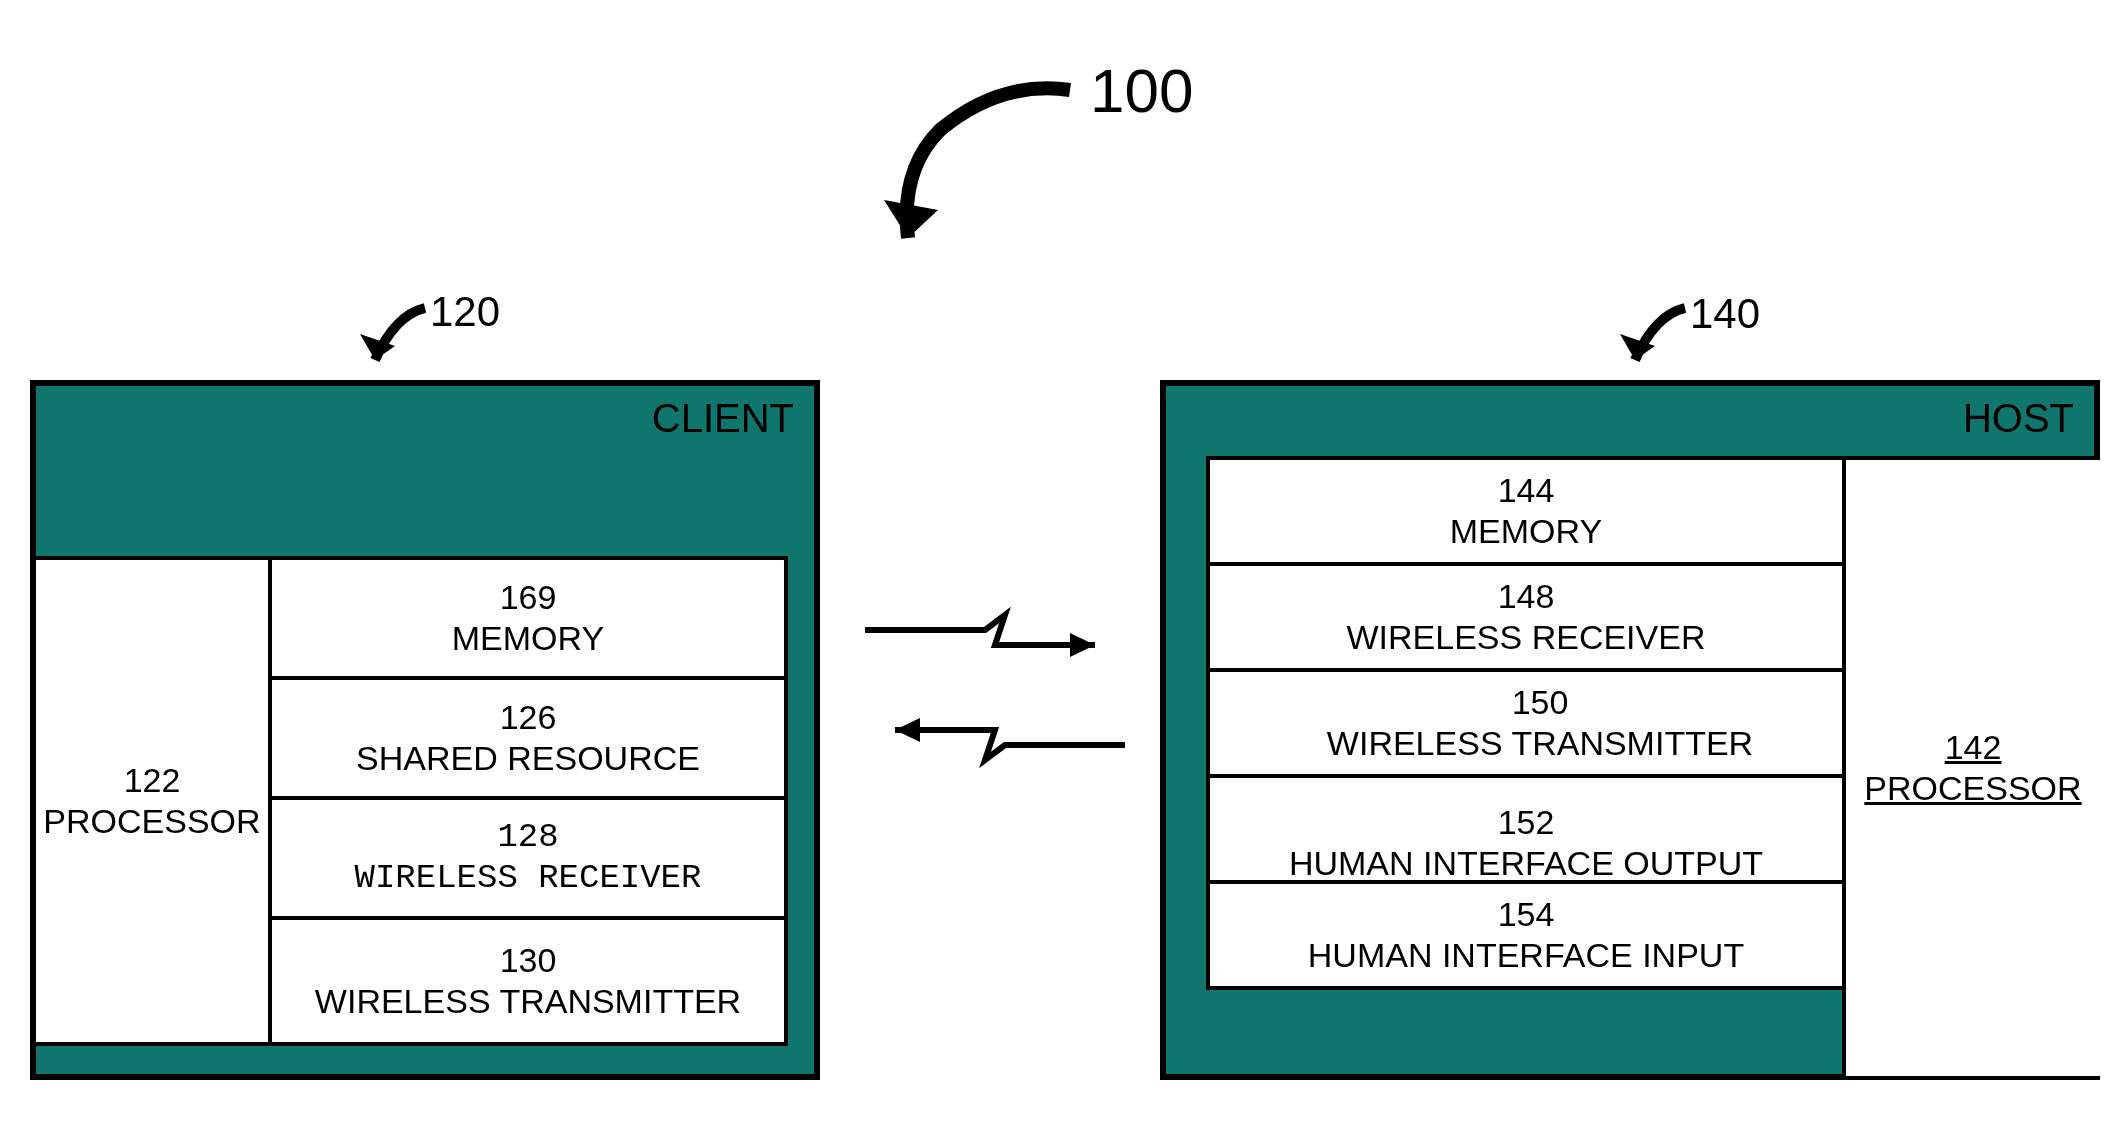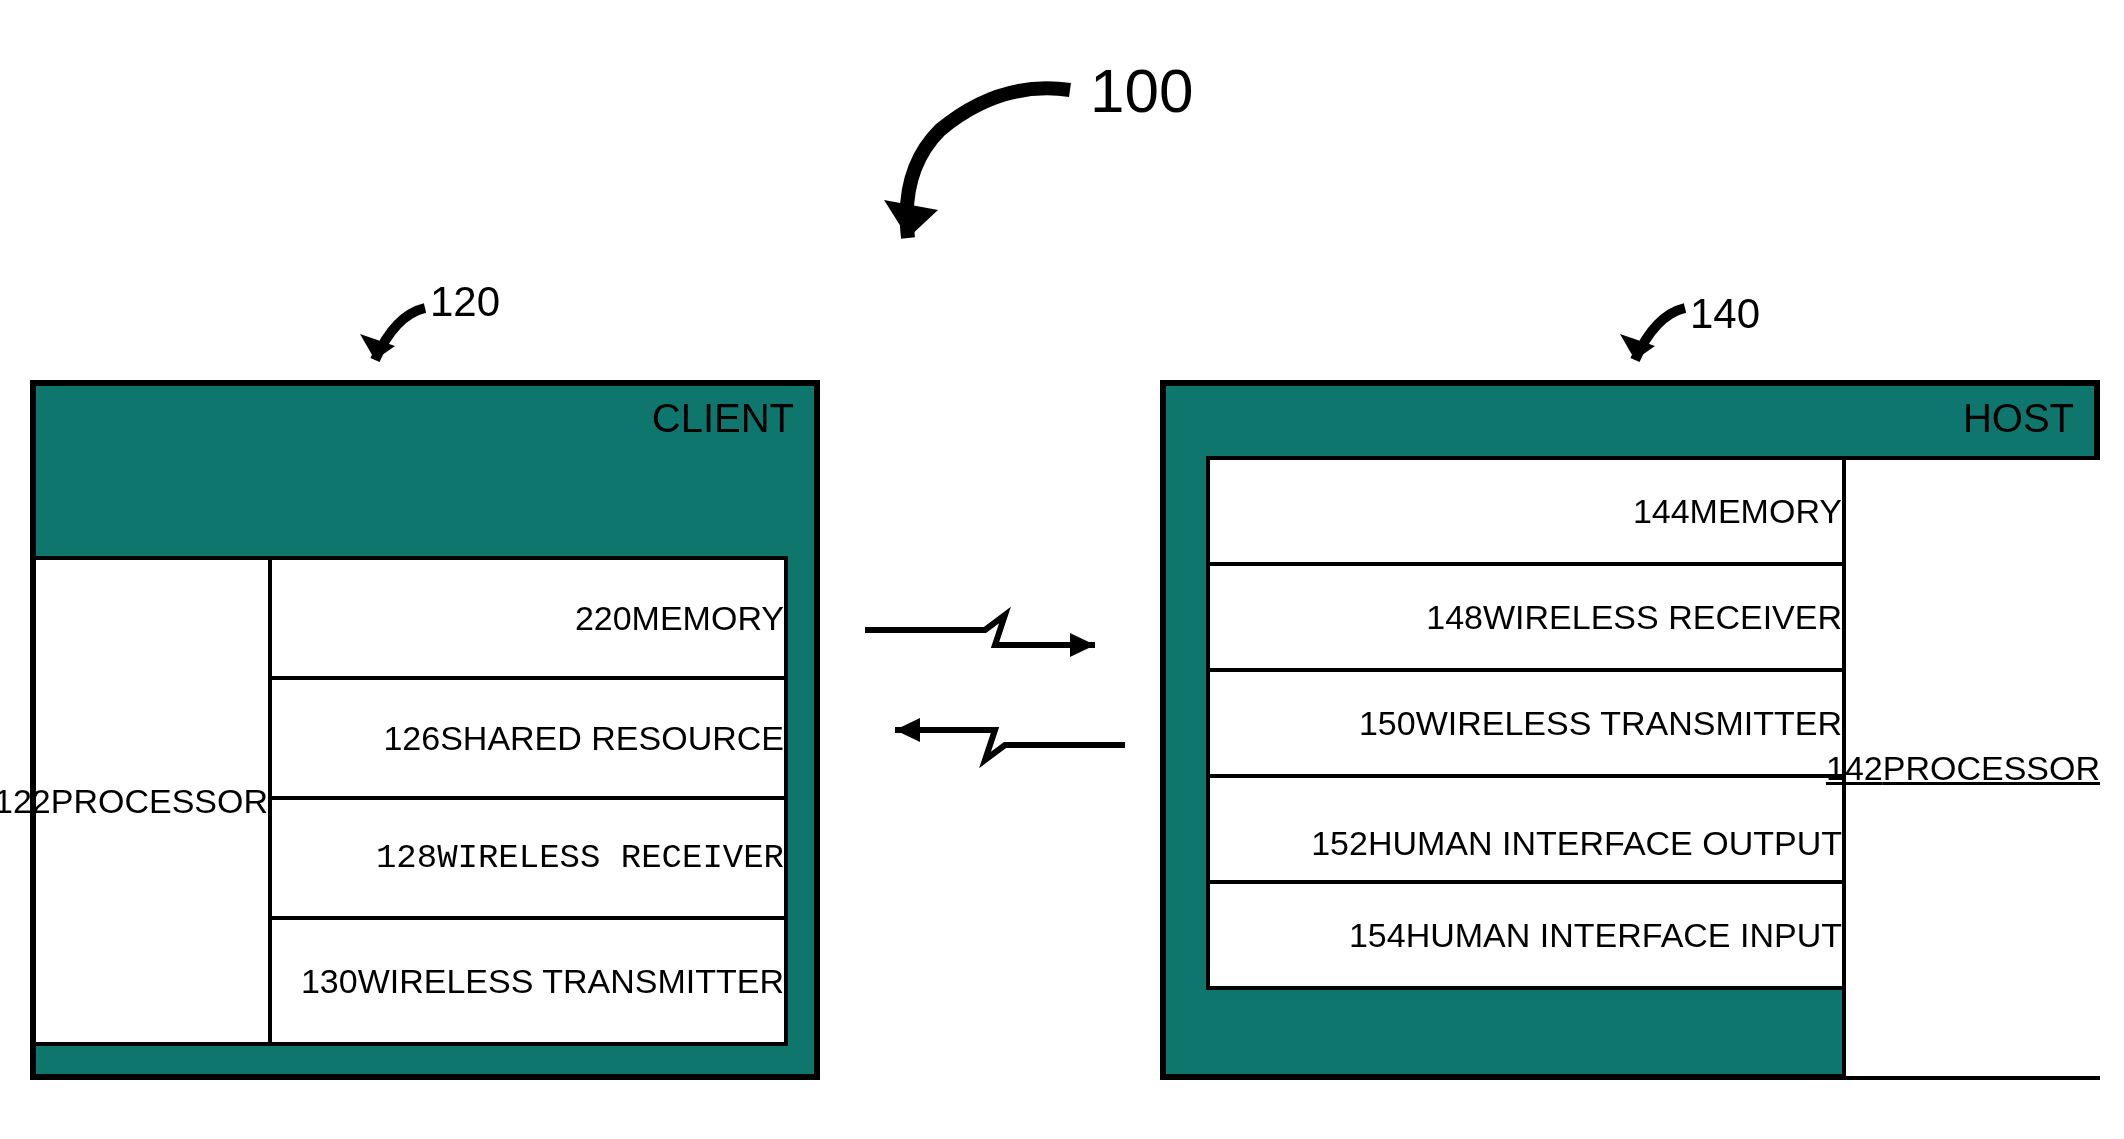--- a/index.html
+++ b/index.html
@@ -27,23 +27,23 @@
     position: absolute;
     font-size: 40px;
     color: #000;
   }
   .component {
     position: absolute;
     border: 4px solid #000;
     background: #fff;
     text-align: center;
     display: flex;
-    flex-direction: row;
+    flex-direction: column;
     align-items: center;
-    justify-content: flex-end;
+    justify-content: center;
     line-height: 1.2;
   }
   .comp-num {
     font-size: 34px;
   }
   .comp-label {
     font-size: 34px;
   }
   svg.arrow {
     position: absolute;
@@ -52,42 +52,42 @@
 </style>
 </head>
 <body>
 
 <div class="ref-label big-ref" style="left:1090px; top:55px;">100</div>
 <svg class="arrow" style="left:880px; top:70px; width:200px; height:180px;">
   <path d="M 190 20 Q 120 10 60 60 Q 20 100 28 168" fill="none" stroke="#000" stroke-width="14"></path>
   <polygon points="28,168 4,130 58,140" fill="#000"></polygon>
 </svg>
 
-<div class="ref-label" style="left:430px; top:278px; font-size:42px;text-align:right;">120</div>
+<div class="ref-label" style="left:430px; top:288px; font-size:42px;text-align:right;">120</div>
 <svg class="arrow" style="left:350px; top:300px; width:90px; height:90px;">
   <path d="M 75 8 Q 45 15 25 60" fill="none" stroke="#000" stroke-width="10"></path>
   <polygon points="25,60 10,34 45,46" fill="#000"></polygon>
 </svg>
 
 <div class="ref-label" style="left:1690px; top:290px; font-size:42px;">140</div>
 <svg class="arrow" style="left:1610px; top:300px; width:90px; height:90px;">
   <path d="M 75 8 Q 45 15 25 60" fill="none" stroke="#000" stroke-width="10"></path>
   <polygon points="25,60 10,34 45,46" fill="#000"></polygon>
 </svg>
 
 <div class="block" style="left:30px; top:380px; width:790px; height:700px;">
   <div class="block-title" style="right:20px; top:10px;">CLIENT</div>
 
   <div class="component" style="left:-4px; top:170px; width:240px; height:490px;">
     <span class="comp-num">122</span>
     <span class="comp-label">PROCESSOR</span>
   </div>
 
   <div class="component" style="left:232px; top:170px; width:520px; height:124px;">
-    <span class="comp-num">220</span>
+    <span class="comp-num">169</span>
     <span class="comp-label">MEMORY</span>
   </div>
   <div class="component" style="left:232px; top:290px; width:520px; height:124px;">
     <span class="comp-num">126</span>
     <span class="comp-label">SHARED RESOURCE</span>
   </div>
   <div class="component" style="left:232px; top:410px; width:520px; height:124px;font-family:Liberation Mono, monospace;">
     <span class="comp-num">128</span>
     <span class="comp-label">WIRELESS RECEIVER</span>
   </div>

